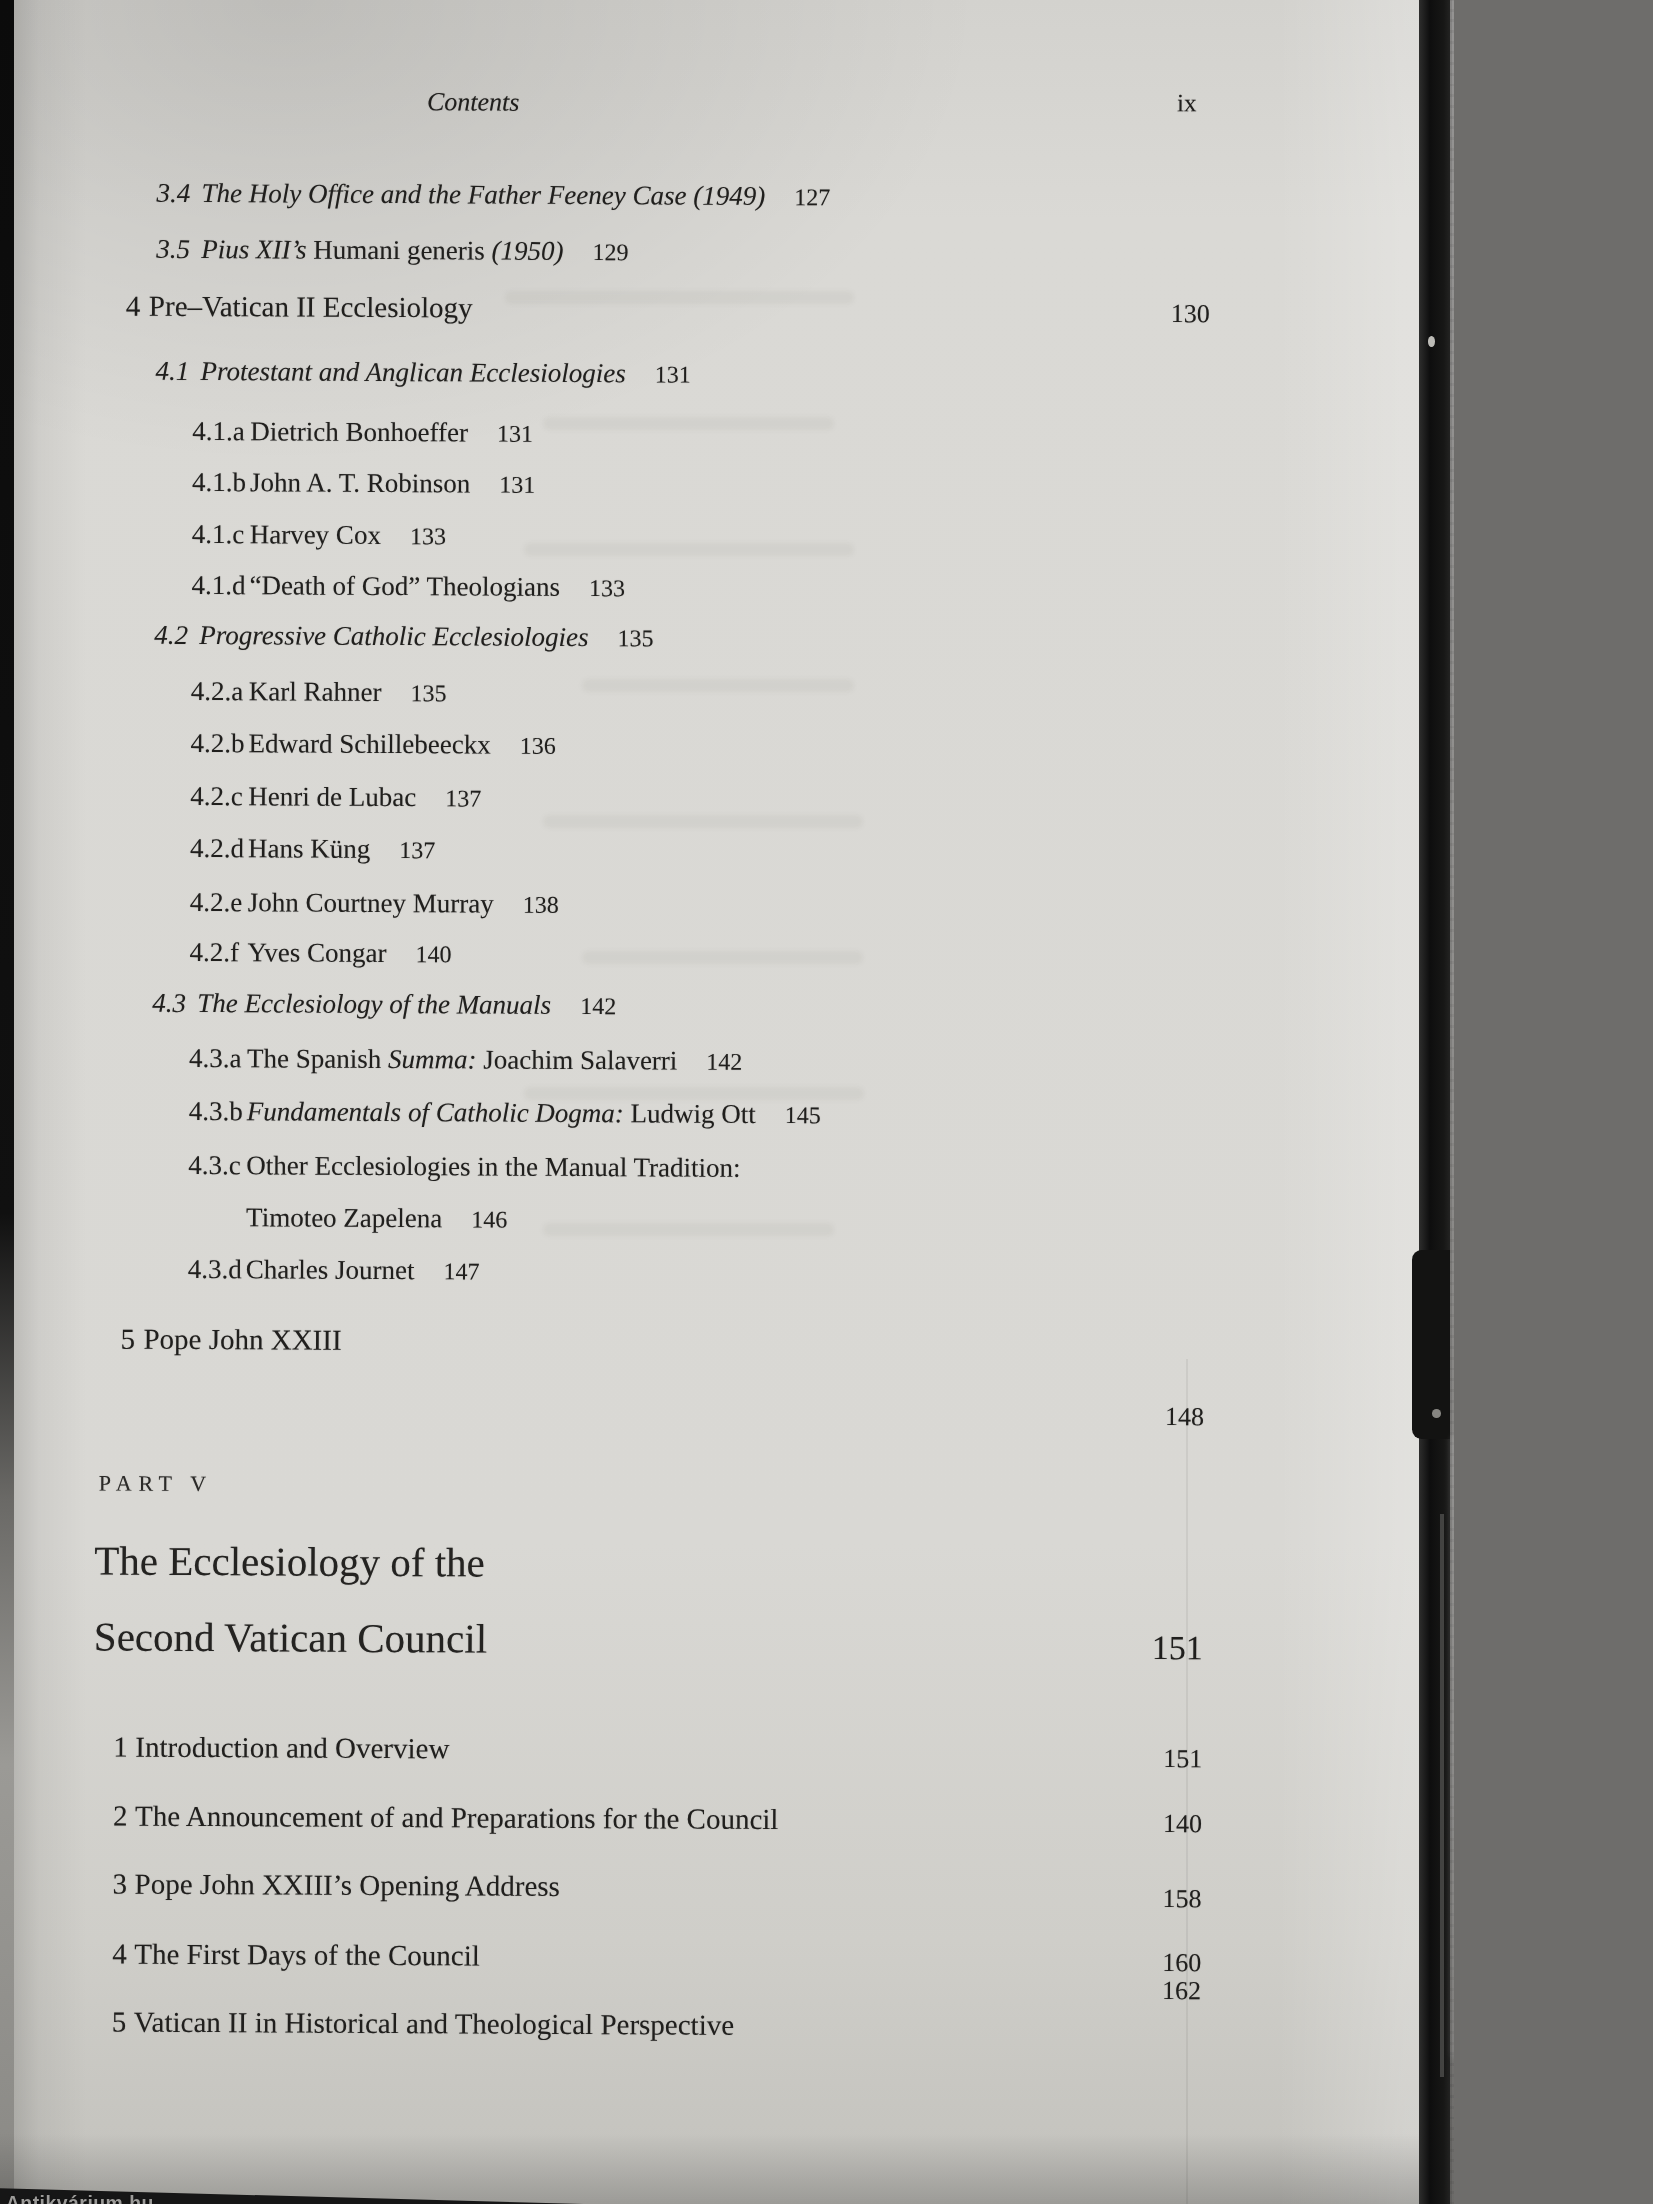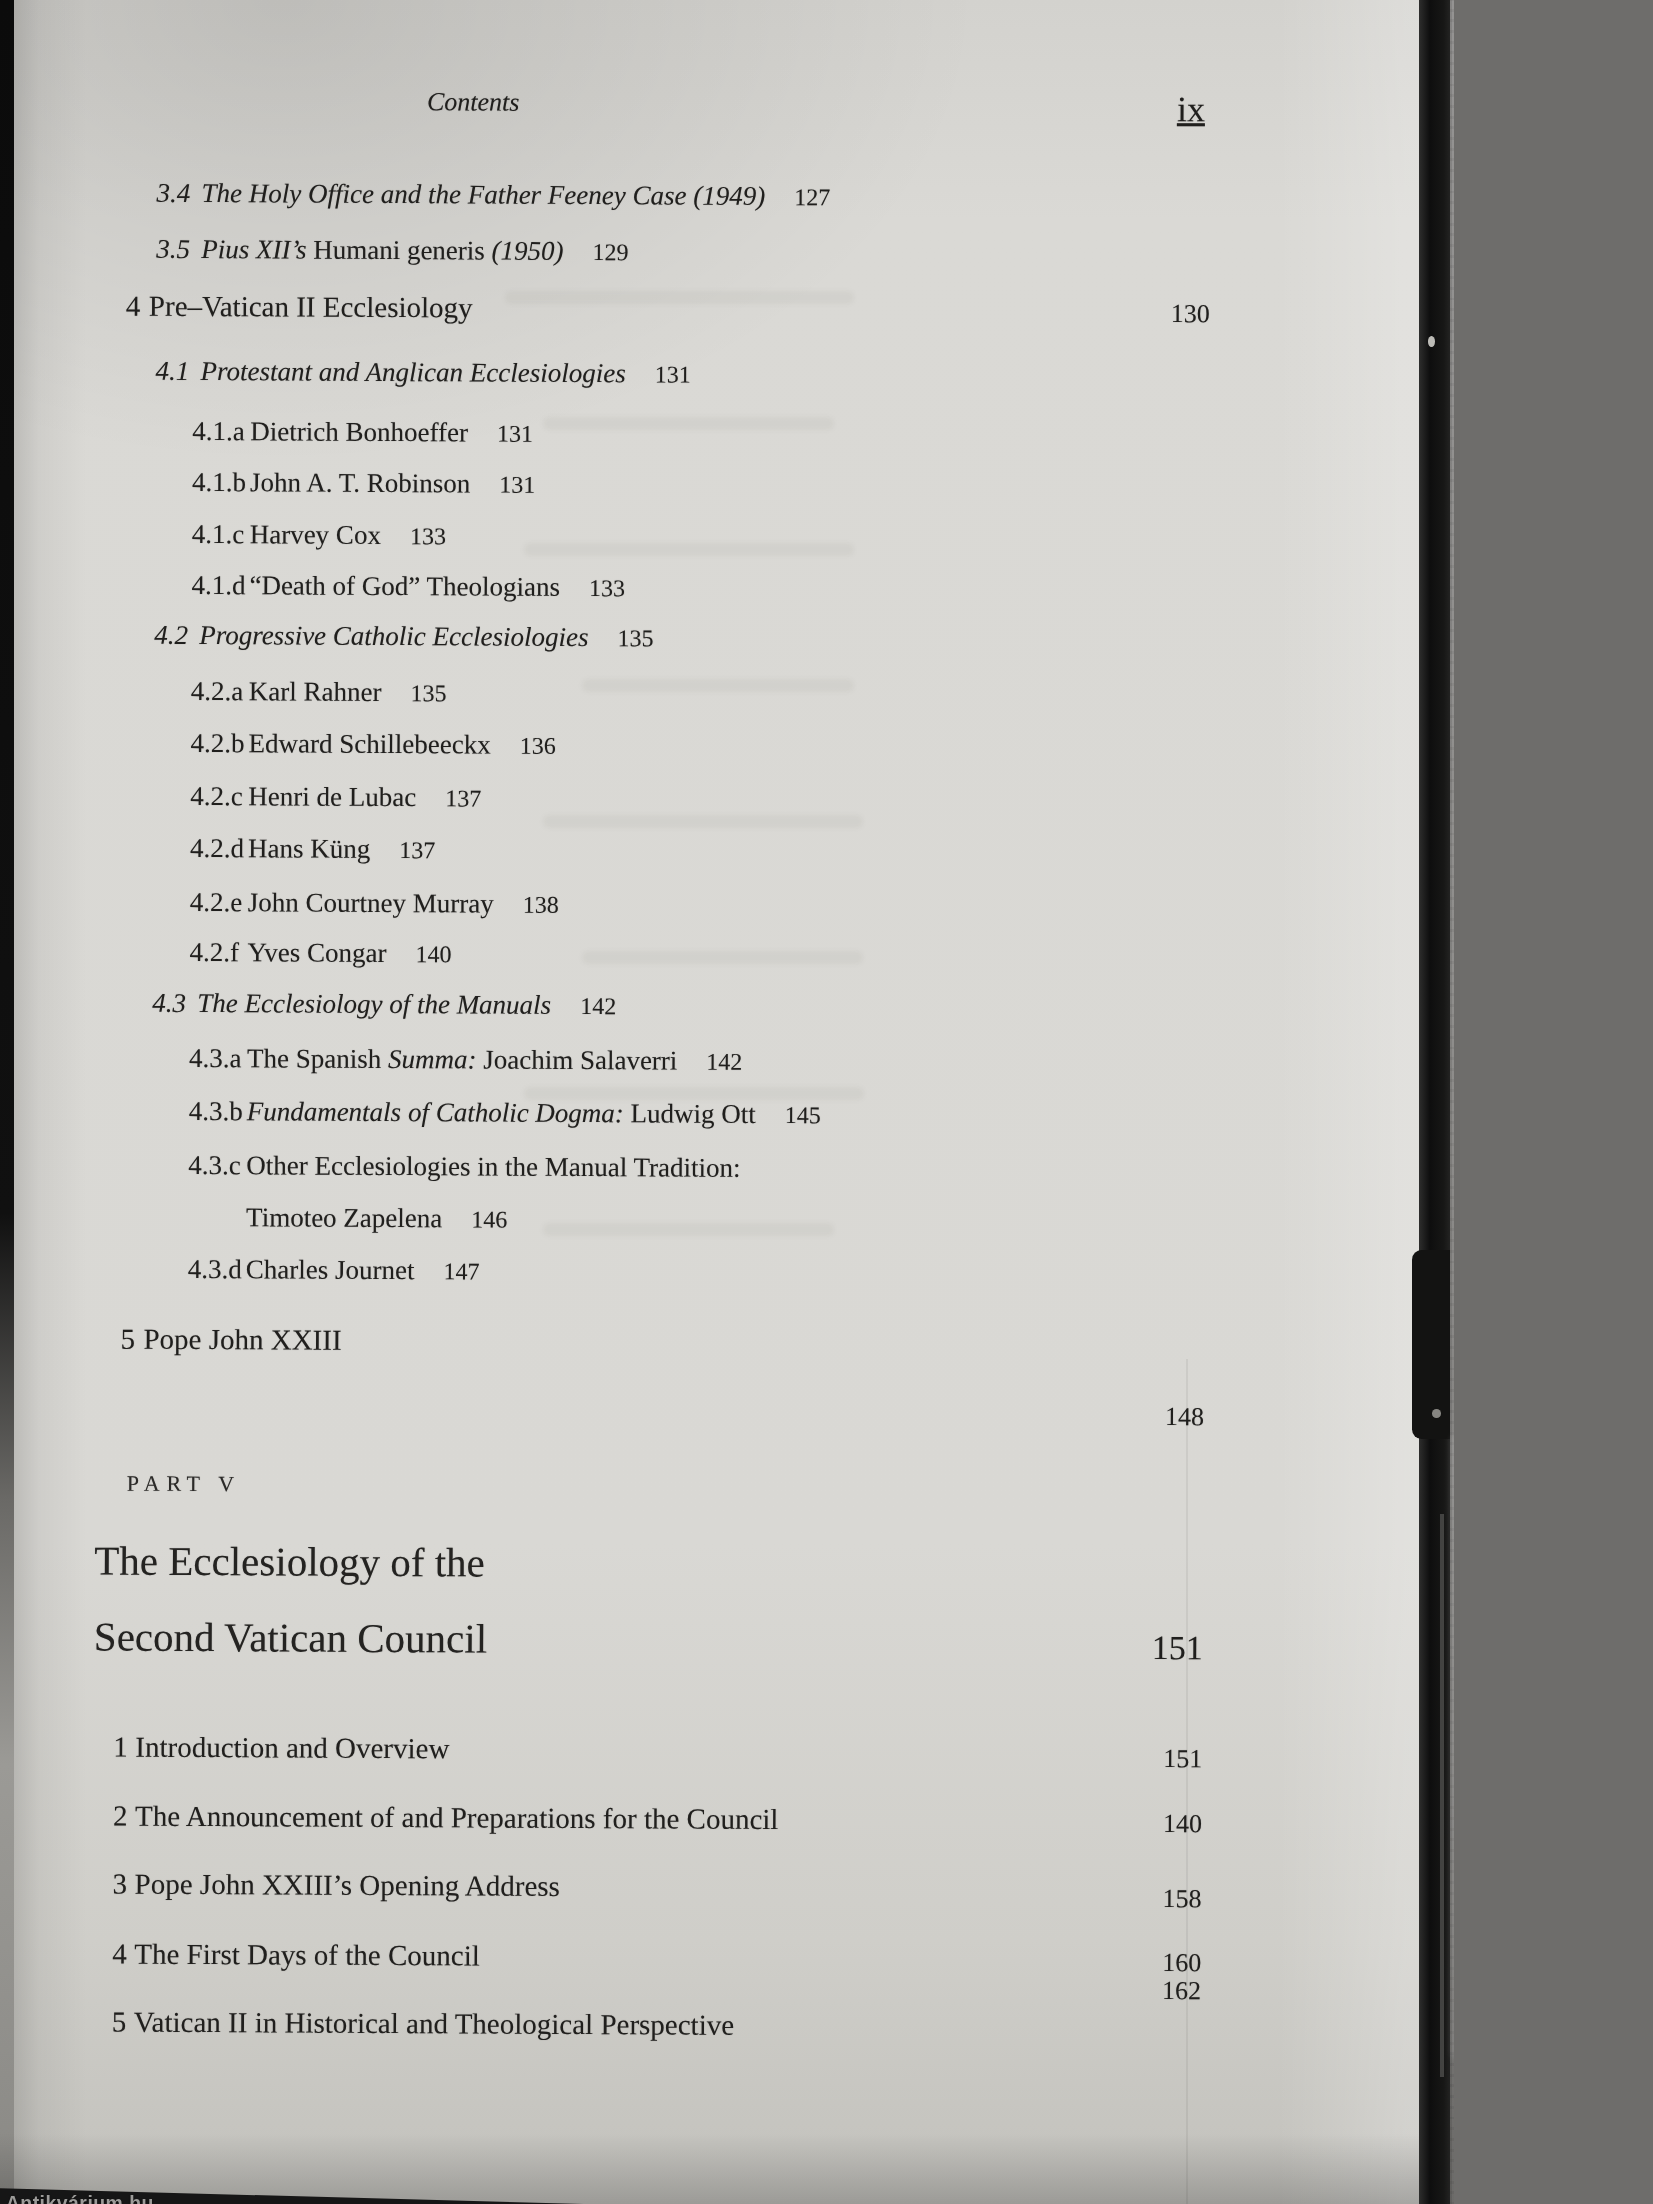--- a/index.html
+++ b/index.html
@@ -41,36 +41,36 @@
         background:rgba(255,255,255,0.16);filter:blur(3.9px);}
   .wall-streak{position:absolute;left:1558px;top:175px;width:43px;height:1116px;
         background:rgba(0,0,0,0.10);filter:blur(6.8px);}
 
   
   .tilt{position:absolute;left:0;top:0;width:1419px;height:2205px;
         transform:rotate(0.3deg);transform-origin:194px 97px;
         color:#201f1d;text-shadow:0 0 1px rgba(35,35,35,0.35);}
   .row{position:absolute;white-space:nowrap;line-height:1.2;}
   .hdr{font-style:italic;font-size:26px;}
-  .folio{font-size:36px;text-decoration:underline;}
+  .folio{font-size:25px;}
   .l2{left:157px;font-size:27px;font-style:italic;}
   .l2 .num{display:inline-block;width:45px;}
   .l3{left:194px;font-size:27px;font-style:normal;}
   .l3 .num{display:inline-block;width:58px;}
   .cont{left:252px;font-size:27px;}
   .sec{left:127px;font-size:29px;}
   .sec .num{display:inline-block;width:23px;}
   .chap{left:122px;font-size:29px;}
   .chap .num{display:inline-block;width:22px;}
   .pg{font-size:24px;margin-left:29px;font-style:normal;}
   .rom{font-style:normal;}
   .ital{font-style:italic;}
   .rp{position:absolute;right:208px;font-size:26px;line-height:1.2;}
   .rp-big{position:absolute;right:208px;font-size:34px;line-height:1.2;}
-  .part-label{position:absolute;left:106px;font-size:22px;letter-spacing:6.8px;color:#2b2a28;margin-left:28px;}
+  .part-label{position:absolute;left:106px;font-size:22px;letter-spacing:6.8px;color:#2b2a28;}
   .part-title{position:absolute;left:102px;font-size:41px;line-height:1.2;color:#242321;}
 
   .watermark{position:absolute;left:5.8px;top:2176px;font-family:"Liberation Sans", sans-serif;
         font-weight:bold;font-size:19.4px;color:#9c9b99;text-shadow:0 1px 1.9px rgba(0,0,0,0.55);letter-spacing:0.5px;margin-top:16px;}
 </style>
 </head>
 <body>
 
 <div class="photo">
 

